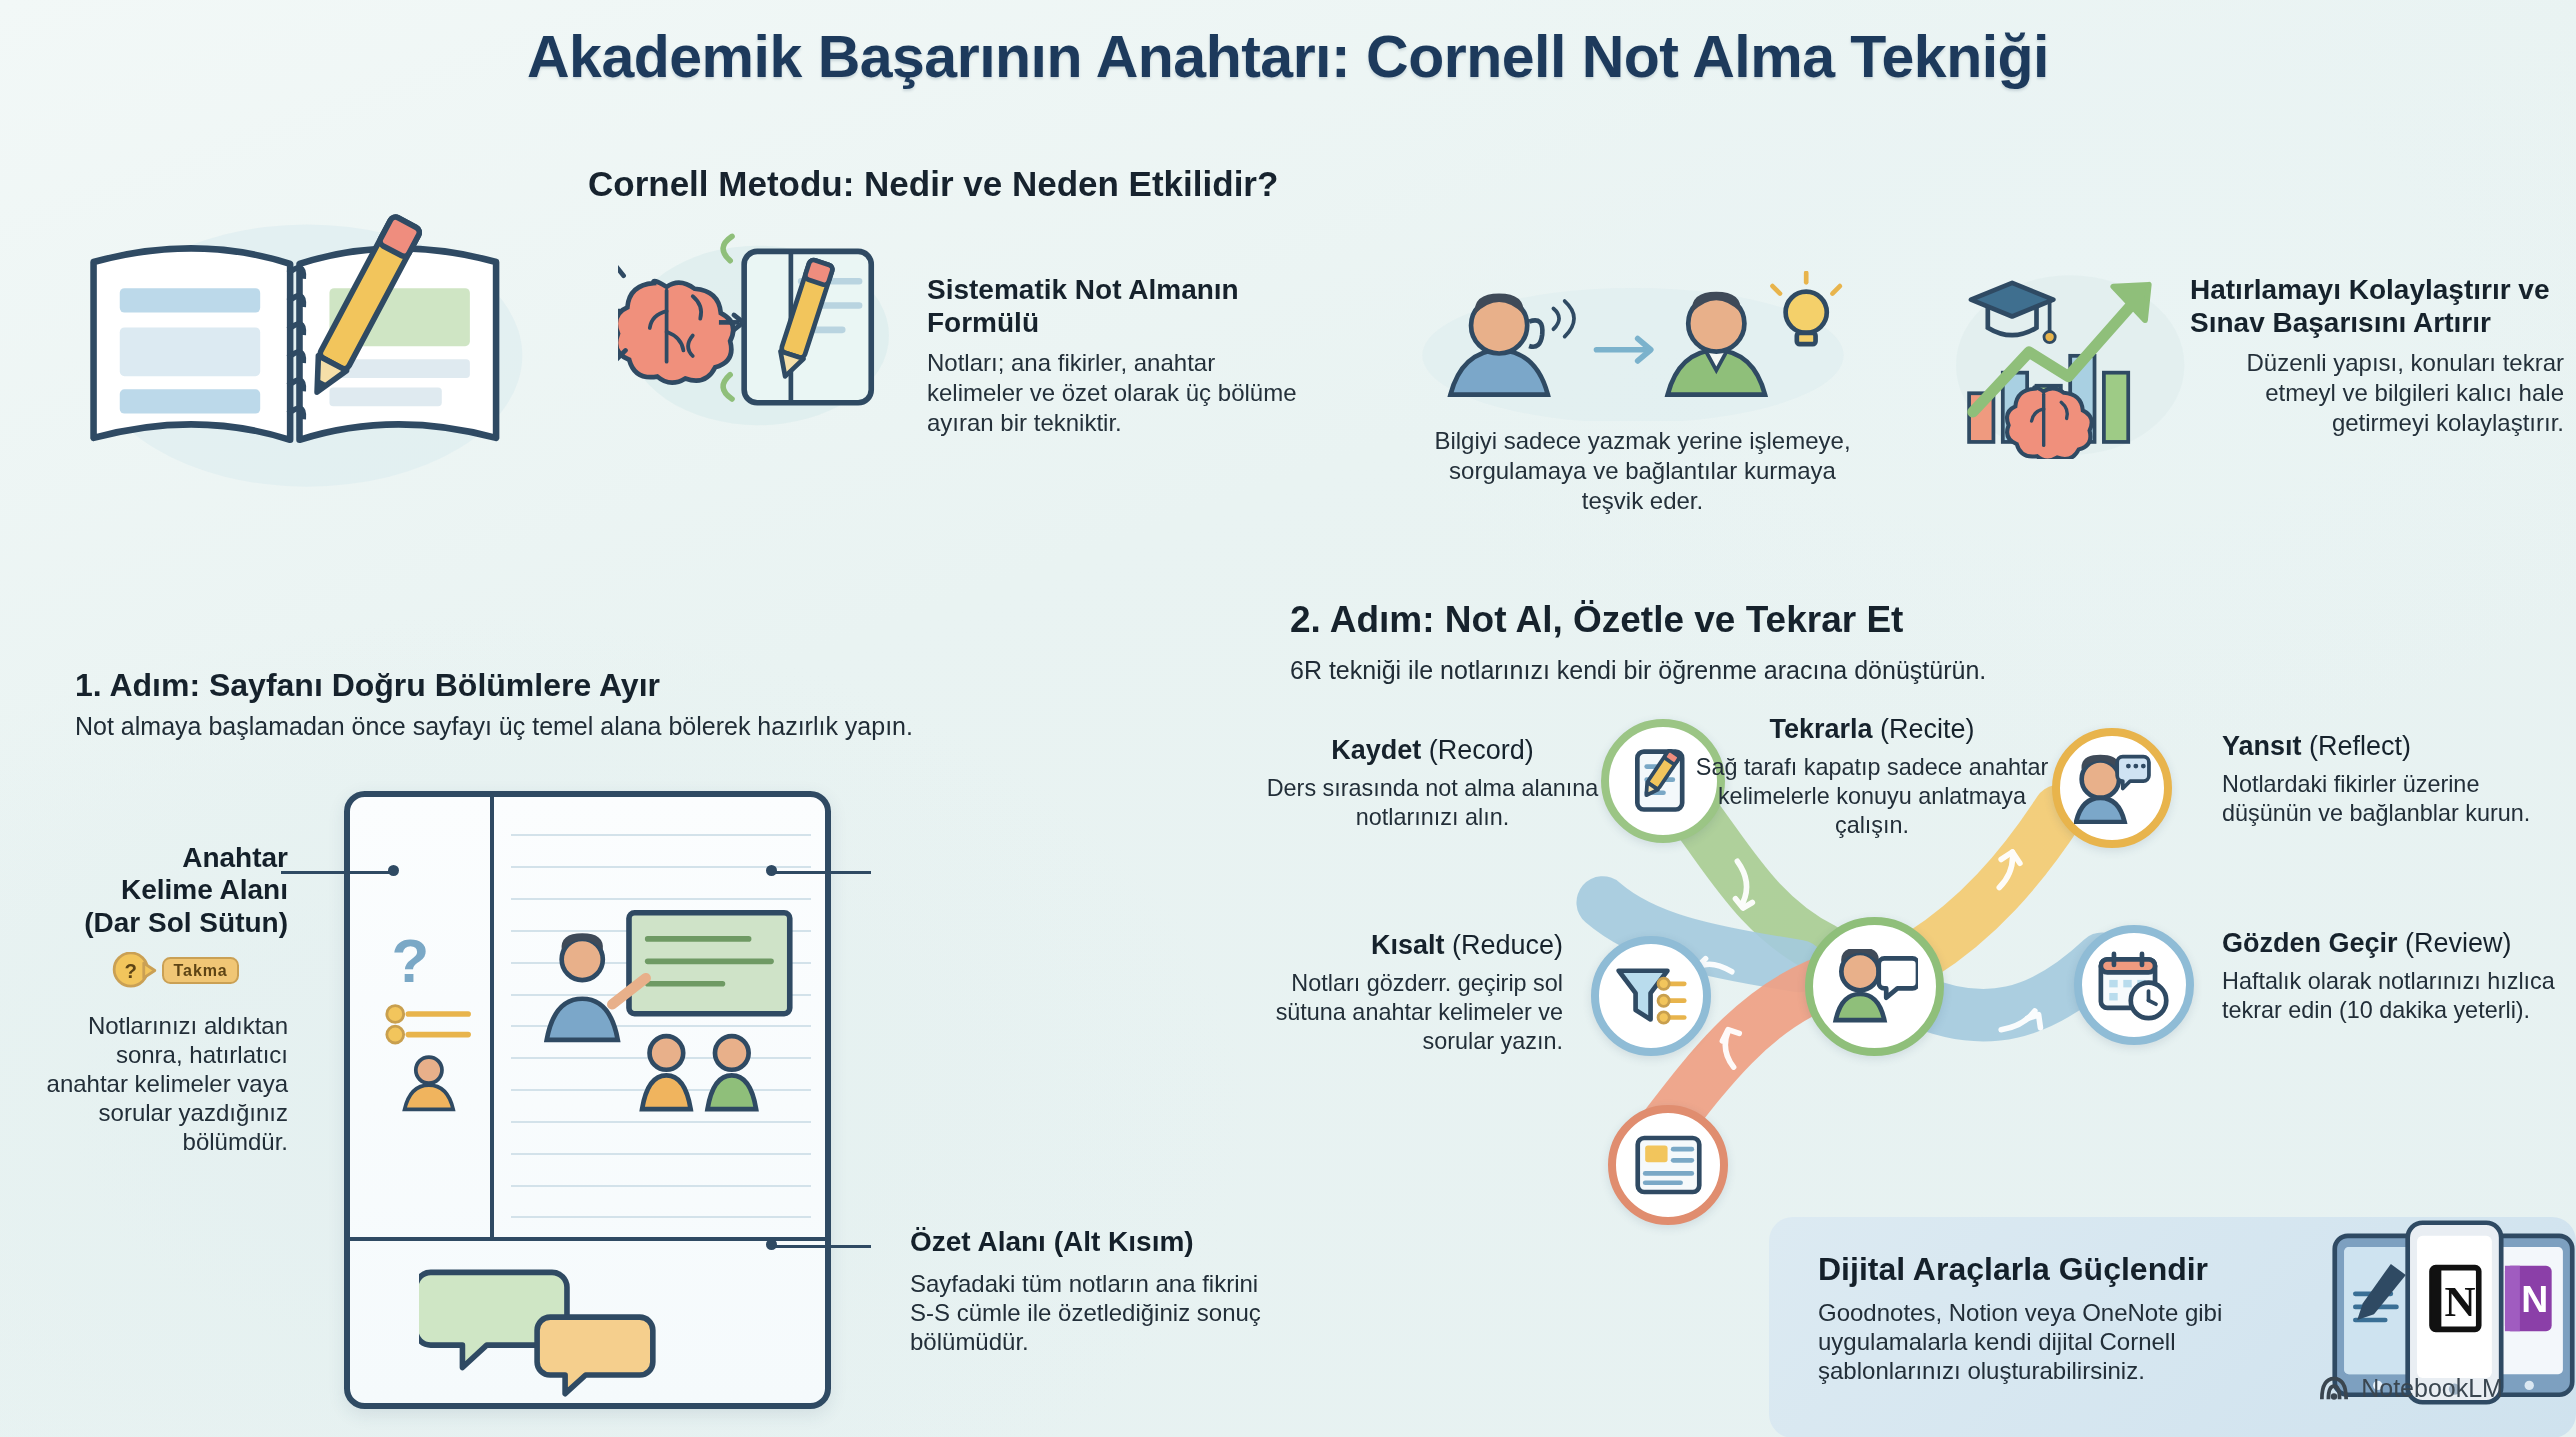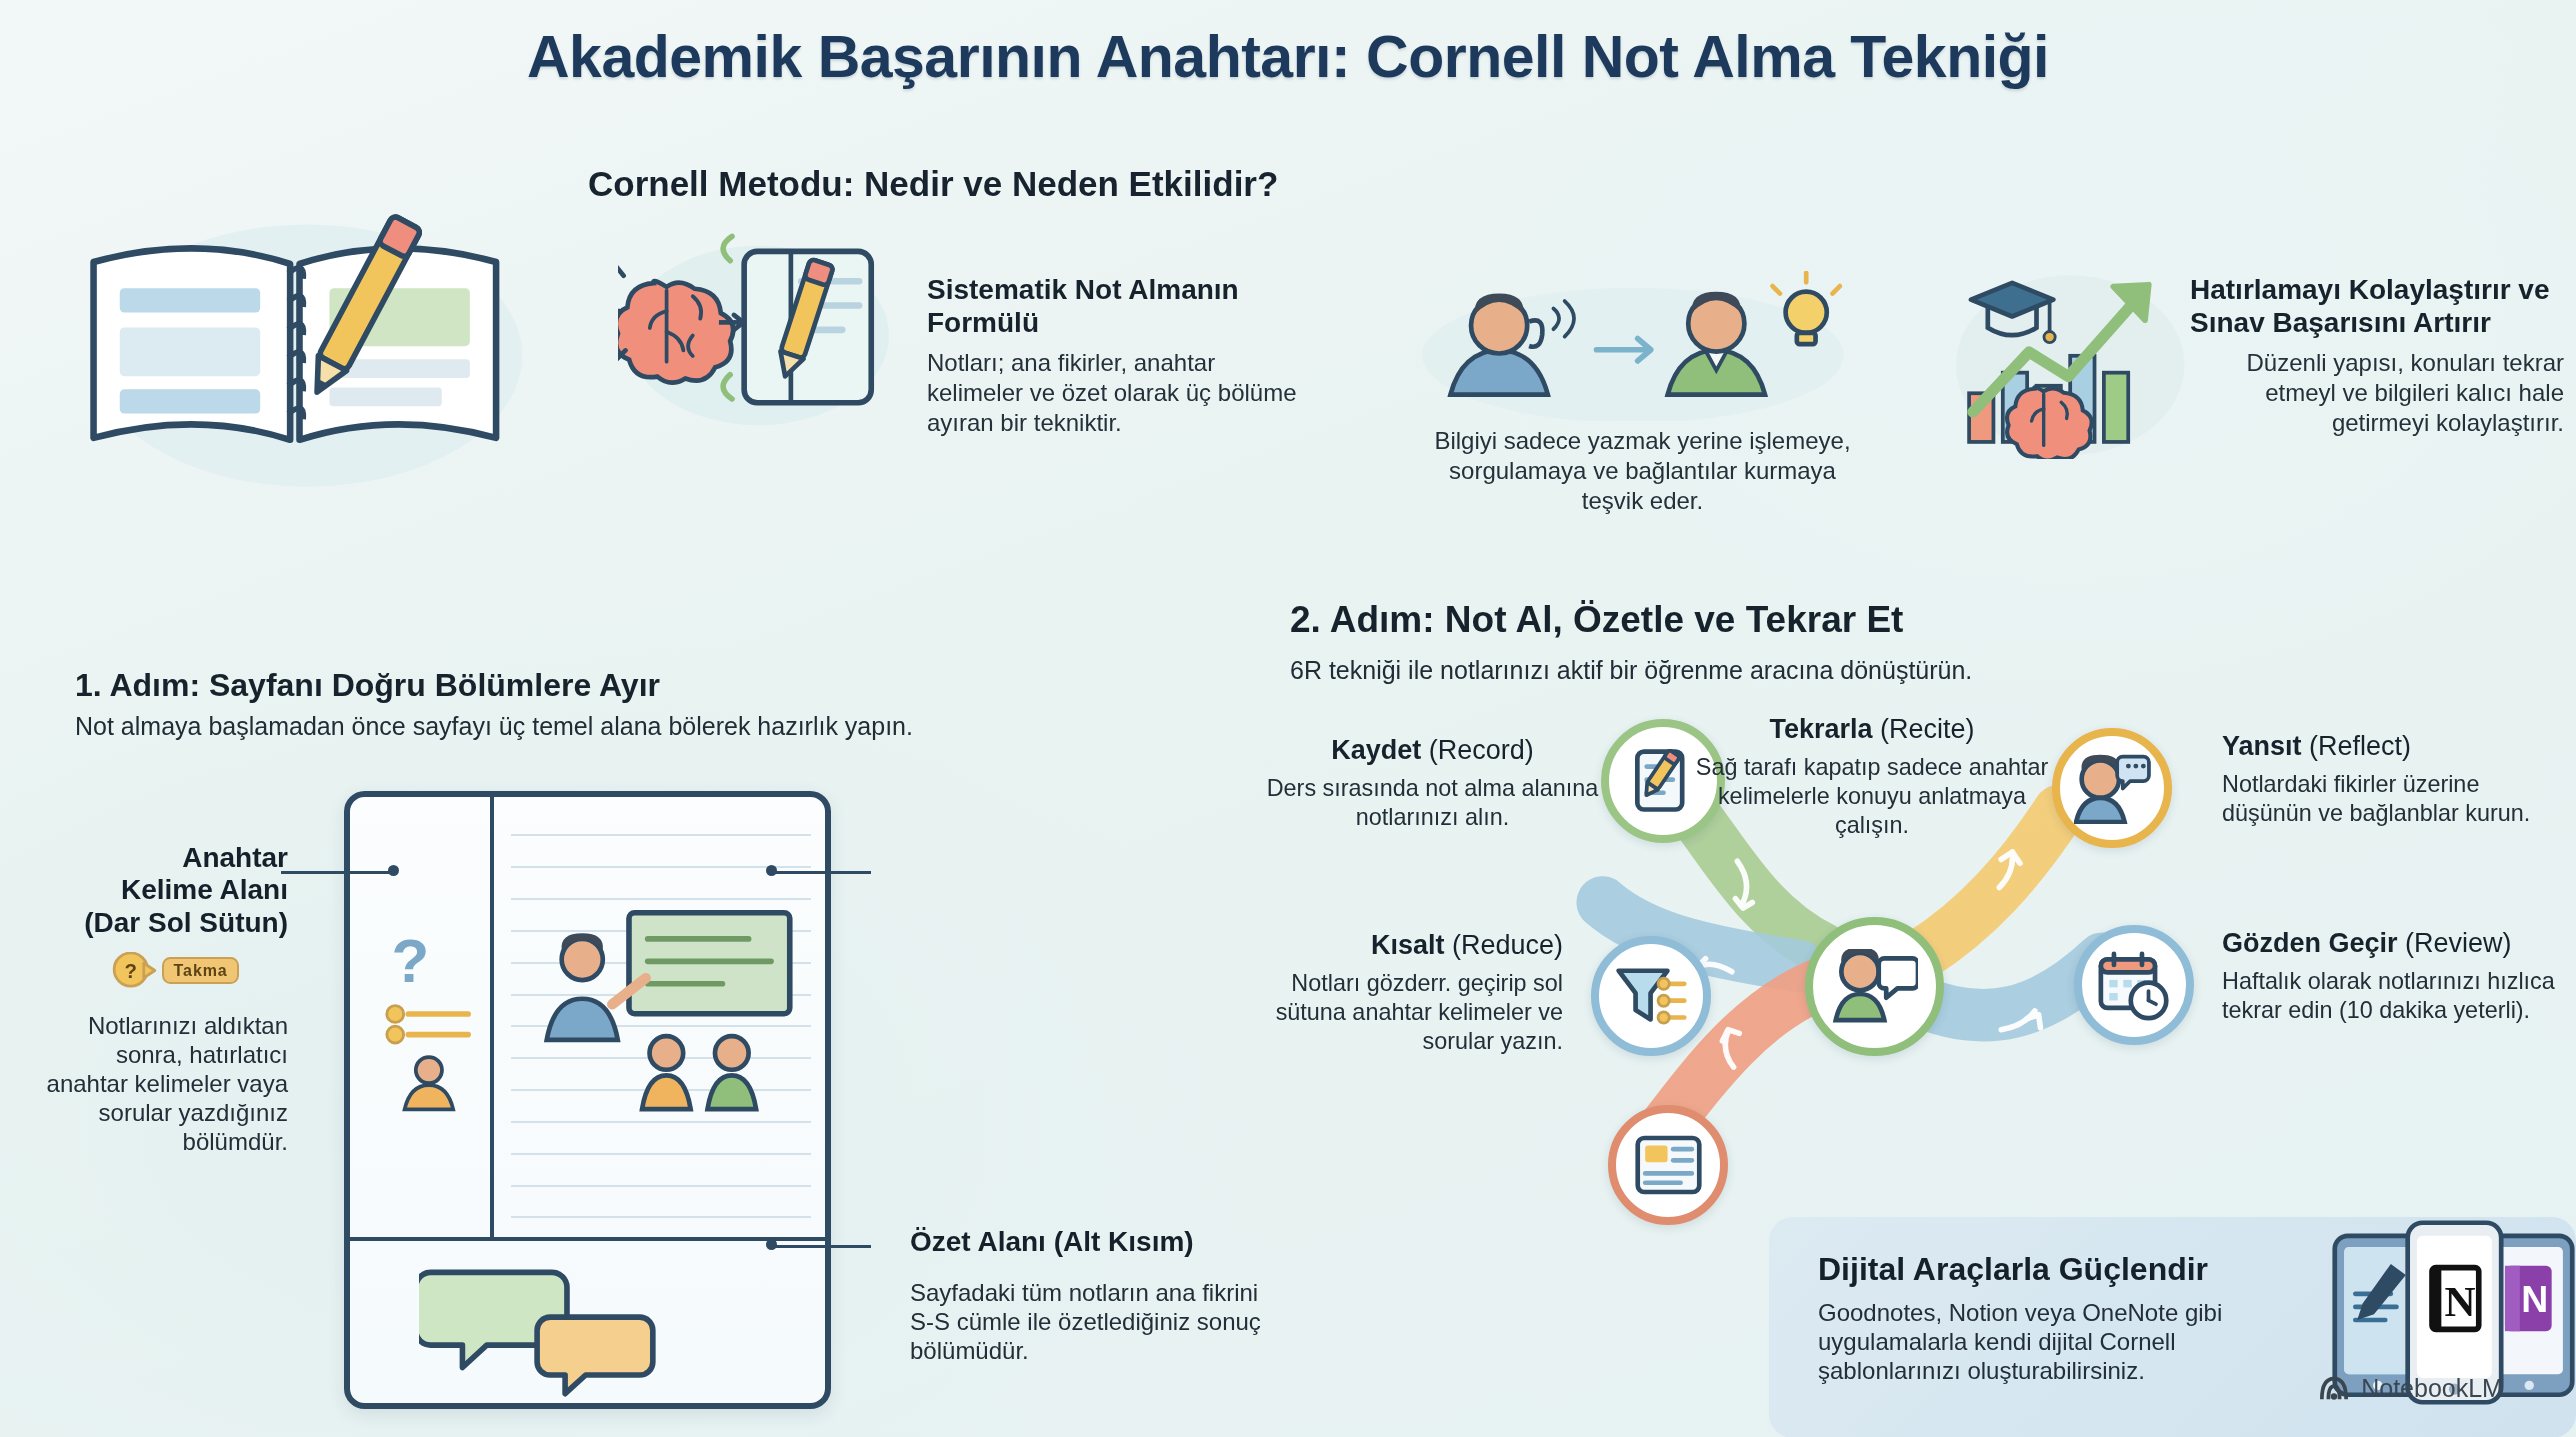--- a/index.html
+++ b/index.html
@@ -357,25 +357,25 @@
         <text x="20" y="28" text-anchor="middle" font-family="Liberation Sans, sans-serif" font-size="22" font-weight="bold" fill="#5d4415">?</text>
       </svg>
       <span class="badge-pill">Takma</span>
     </div>
     <div class="note-p" style="margin-top:73px;">Notlarınızı aldıktan sonra, hatırlatıcı anahtar kelimeler vaya sorular yazdığınız bölümdür.</div>
   </div>
 
 
   <div class="abs" style="left:910px; top:1226px; width:374px;">
     <div class="note-h">Özet Alanı (Alt Kısım)</div>
-    <div class="note-p" style="margin-top:21px;">Sayfadaki tüm notların ana fikrini S-S cümle ile özetlediğiniz sonuç bölümüdür.</div>
+    <div class="note-p" style="margin-top:12px;">Sayfadaki tüm notların ana fikrini S-S cümle ile özetlediğiniz sonuç bölümüdür.</div>
   </div>
 
   <div class="abs sec-title-lg" style="left:1290px; top:599px;">2. Adım: Not Al, Özetle ve Tekrar Et</div>
-  <div class="abs step-p" style="left:1290px; top:655px;">6R tekniği ile notlarınızı aktif bir öğrenme aracına dönüştürün.</div>
+  <div class="abs step-p" style="left:1290px; top:655px;">6R tekniği ile notlarınızı kendi bir öğrenme aracına dönüştürün.</div>
 
   <svg class="abs" style="left:1554px; top:721px;" width="711" height="580" viewBox="0 0 760 620">
 
     <path d="M108 52 C 172 112, 200 200, 288 244" fill="none" stroke="#a9cd94" stroke-width="56" stroke-linecap="round" opacity=".92"></path>
 
     <path d="M52 194 C 96 232, 160 246, 262 262" fill="none" stroke="#a4cade" stroke-width="56" stroke-linecap="round" opacity=".9"></path>
 
     <path d="M120 432 C 166 372, 212 312, 282 282" fill="none" stroke="#efa184" stroke-width="56" stroke-linecap="round" opacity=".92"></path>
 
     <path d="M392 250 C 452 212, 498 160, 540 96" fill="none" stroke="#f3cb72" stroke-width="56" stroke-linecap="round" opacity=".92"></path>

